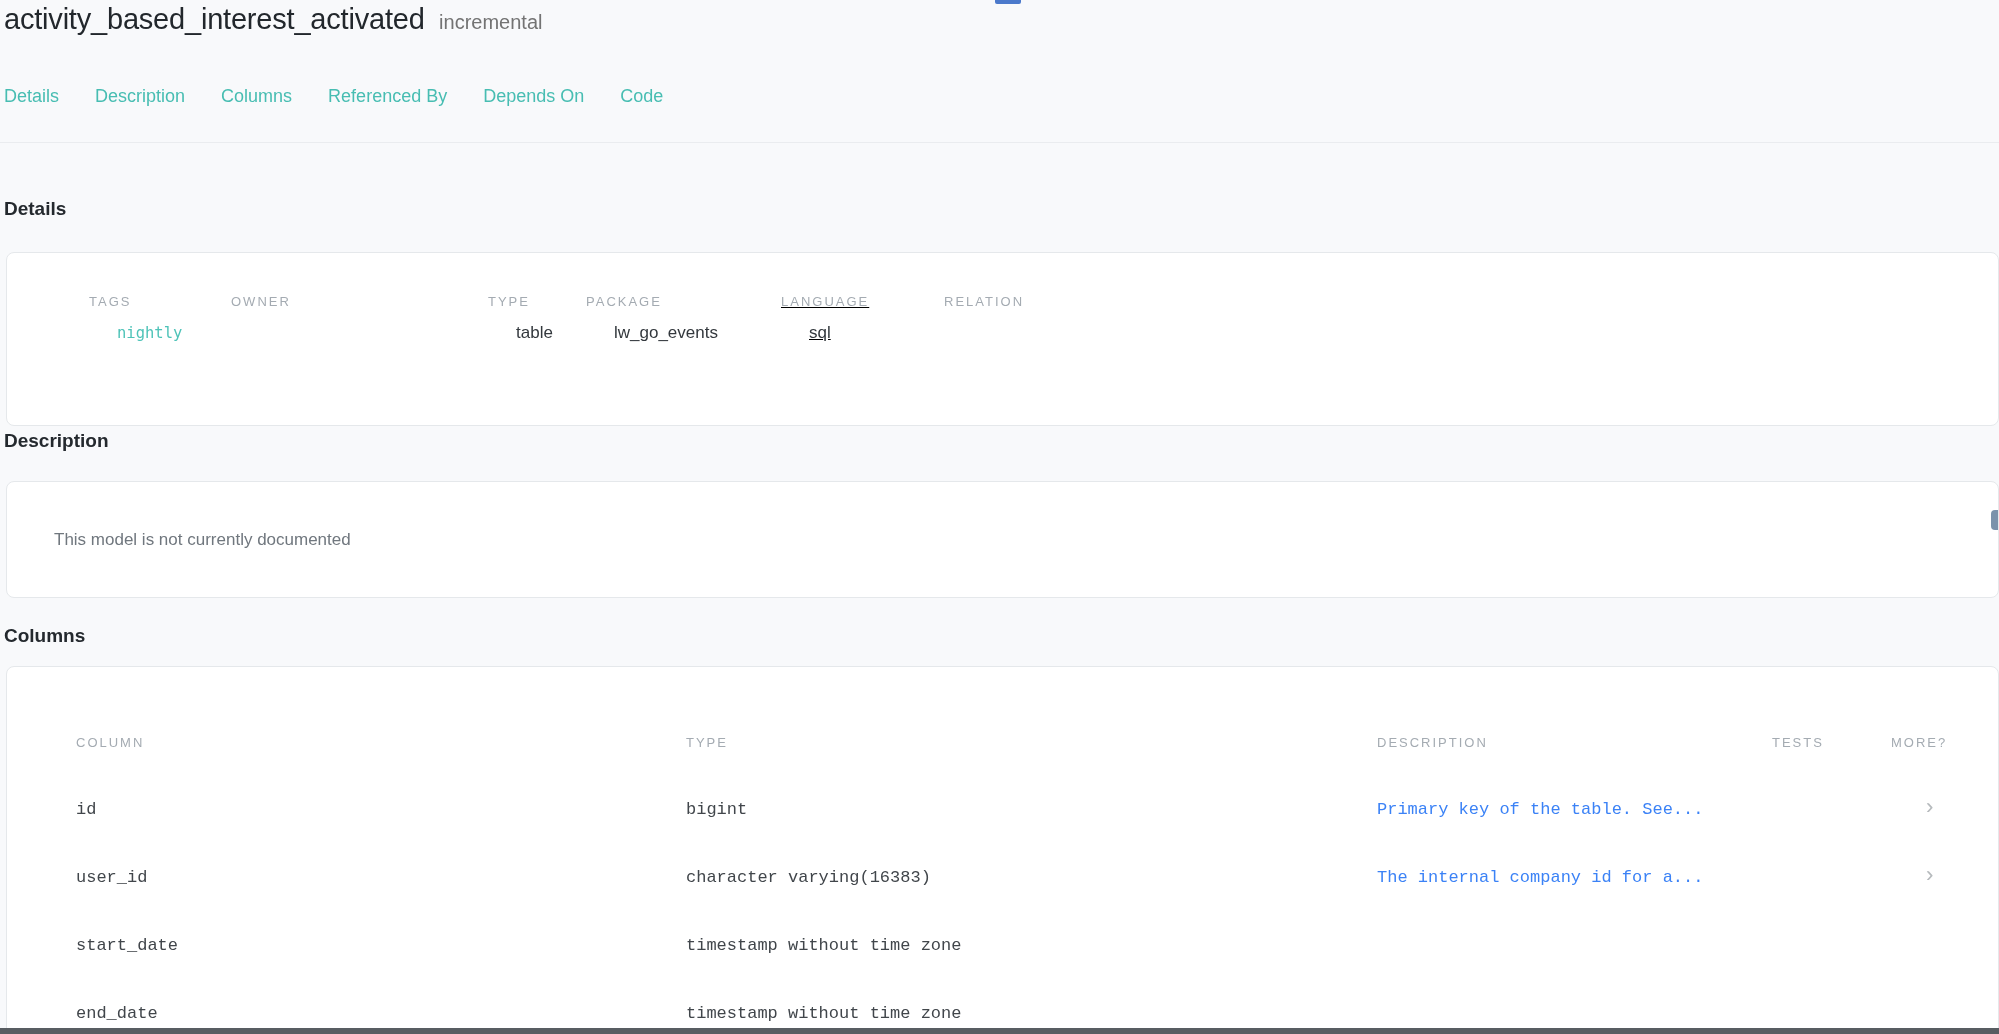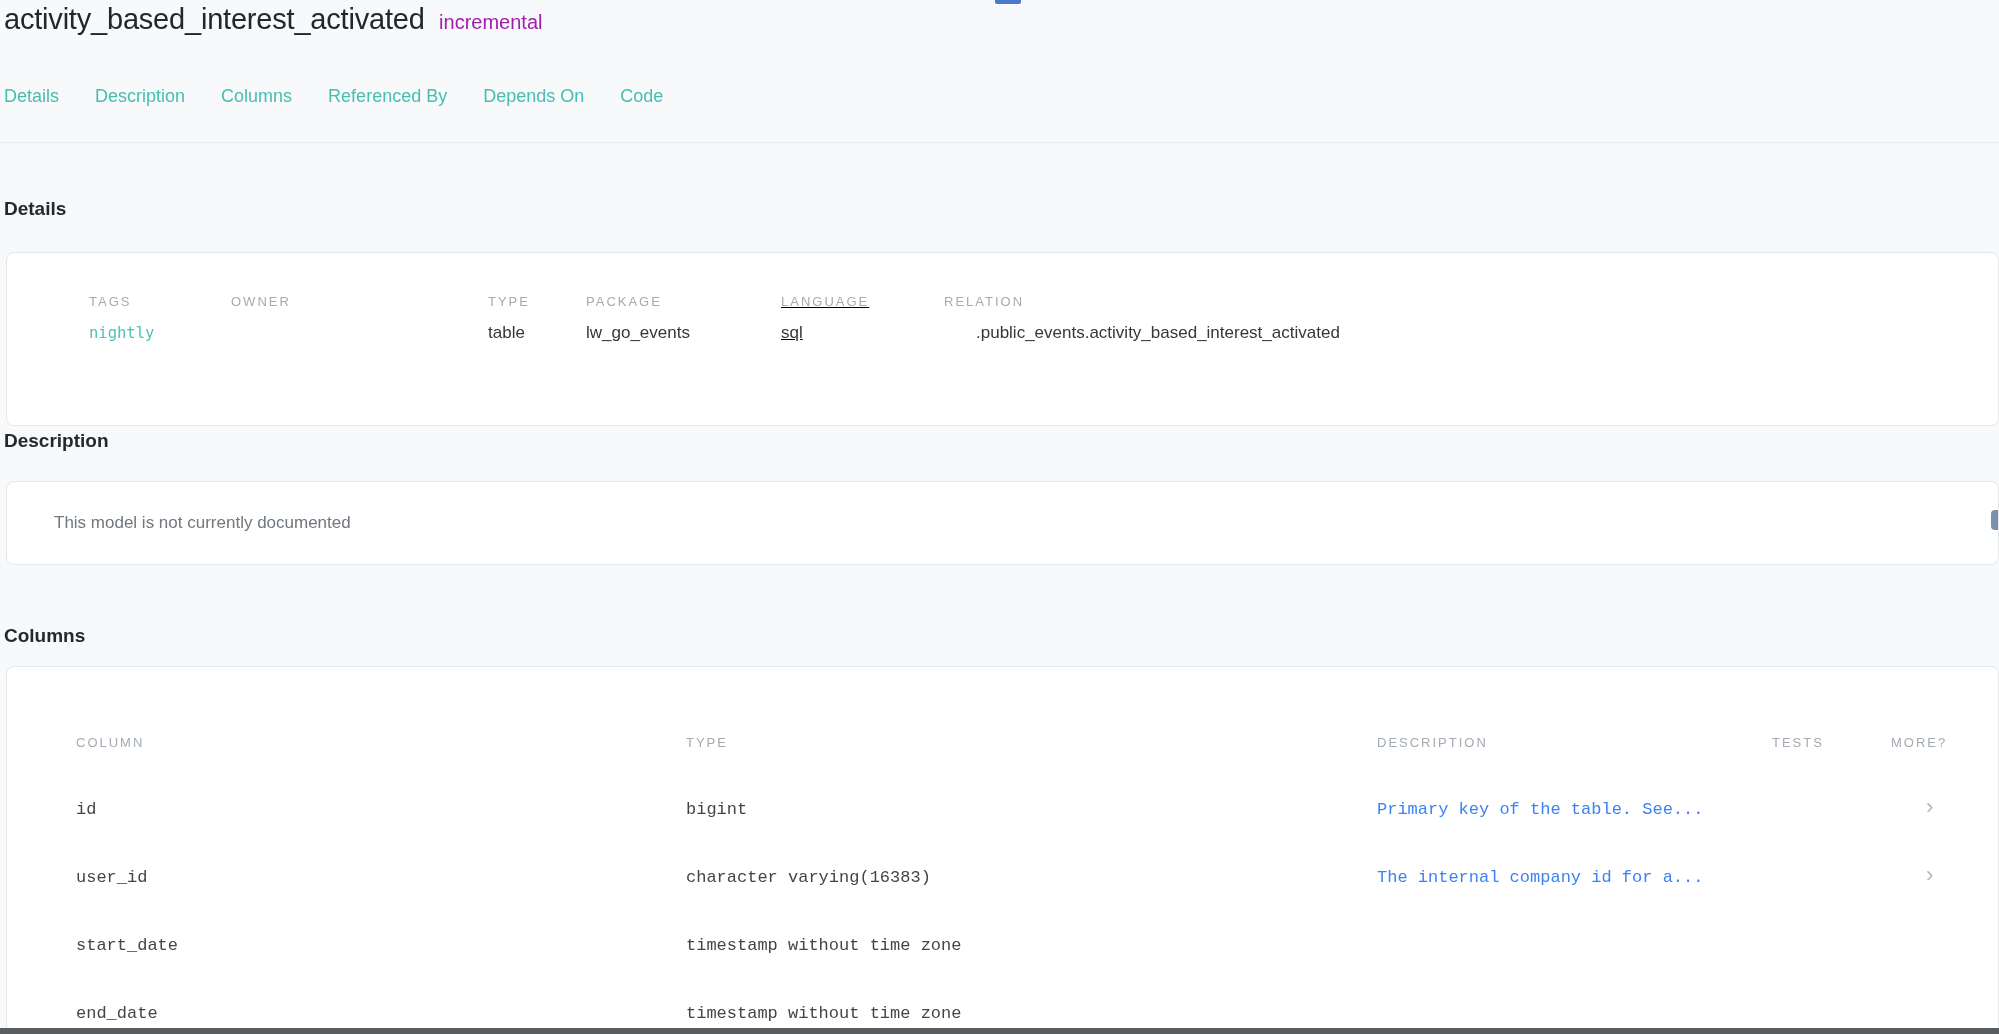--- a/index.html
+++ b/index.html
@@ -18,21 +18,21 @@
     background: #4b79cb; border-radius: 0 0 2px 2px;
   }
 
   
   .title-row { left: 4px; top: 0; white-space: nowrap; }
   .model-title {
     display: inline; font-size: 29px; font-weight: 400; color: #22272c;
     line-height: 38px; letter-spacing: -0.2px;
   }
   .model-subtitle {
-    display: inline; font-size: 20px; font-weight: 400; color: #a21caf;
+    display: inline; font-size: 20px; font-weight: 400; color: #737373;
     margin-left: 10px;
   }
 
   
   .nav-row { left: 4px; top: 84px; display: flex; gap: 36px; }
   .nav-link {
     font-size: 18px; color: #47bdb2; cursor: pointer; line-height: 24px;
     text-decoration: none;
   }
 
@@ -49,32 +49,33 @@
   .h-columns { left: 4px; top: 624px; }
 
   
   .card {
     background: #ffffff;
     border: 1px solid #e5e8eb;
     border-radius: 8px;
     left: 6px; right: 0;
   }
   .details-card { top: 252px; height: 174px; }
-  .desc-card { top: 481px; height: 84px; }
+  .desc-card { top: 481px; height: 117px; }
   .columns-card { top: 666px; height: 380px; border-radius: 8px 8px 0 0; }
 
   
   .field { position: absolute; top: 40px; }
   .field-label, .th-label {
     font-size: 13px; font-weight: 500; color: #a4abb2; letter-spacing: 2px;
     line-height: 18px;
   }
   .field-value {
     margin-top: 11px; font-size: 17px; color: #33383d; line-height: 22px;
     white-space: nowrap;
+    margin-left: 28px;
   }
   .field-value.mono {
     font-family: "DejaVu Sans Mono", monospace;
     font-size: 15.5px; color: #4ec3b8;
   }
   .f-tags { left: 82px; }
   .f-owner { left: 224px; }
   .f-type { left: 481px; }
   .f-package { left: 579px; }
   .f-language { left: 774px; text-decoration: underline; }
@@ -153,21 +154,20 @@
   <div class="field f-package">
     <div class="field-label">PACKAGE</div>
     <div class="field-value">lw_go_events</div>
   </div>
   <div class="field f-language">
     <div class="field-label">LANGUAGE</div>
     <div class="field-value">sql</div>
   </div>
   <div class="field f-relation">
     <div class="field-label">RELATION</div>
-    <div class="field-value">.public_events.activity_based_interest_activated</div>
   </div>
 </div>
 
 <h2 class="abs section-heading h-description">Description</h2>
 
 <div class="abs card desc-card">
   <div class="desc-body">This model is not currently documented</div>
   <div class="partial-button-fragment"></div>
 </div>
 

